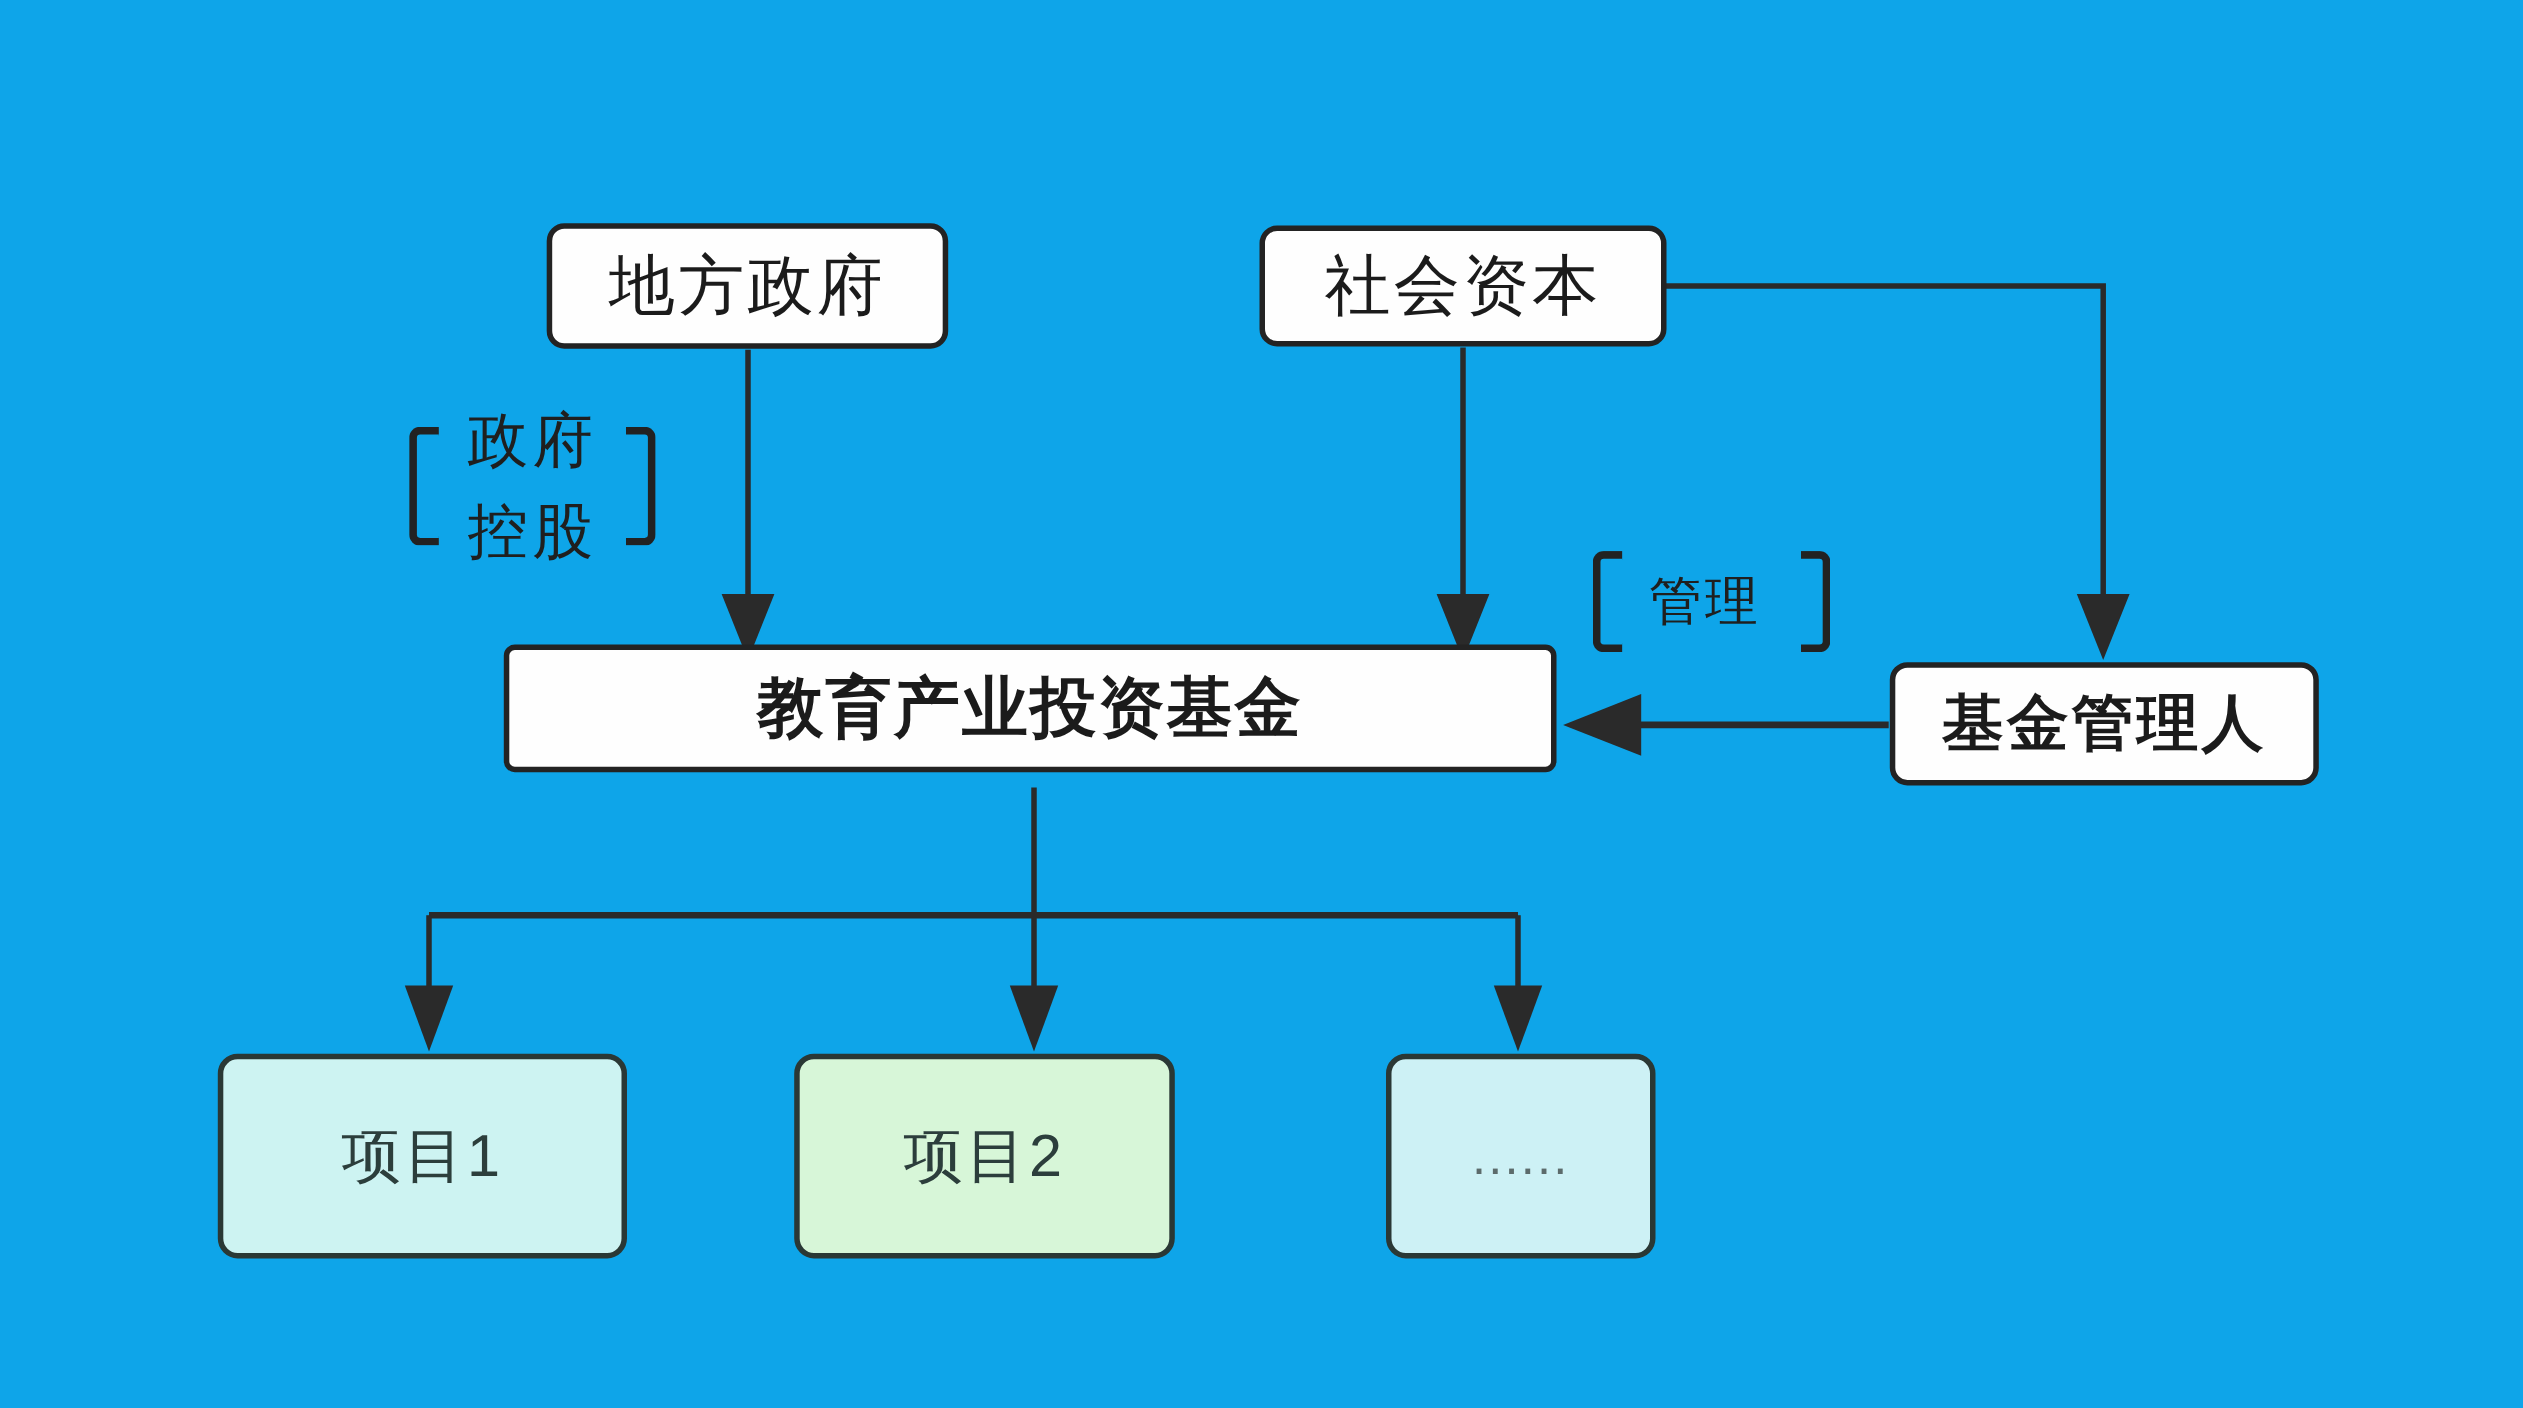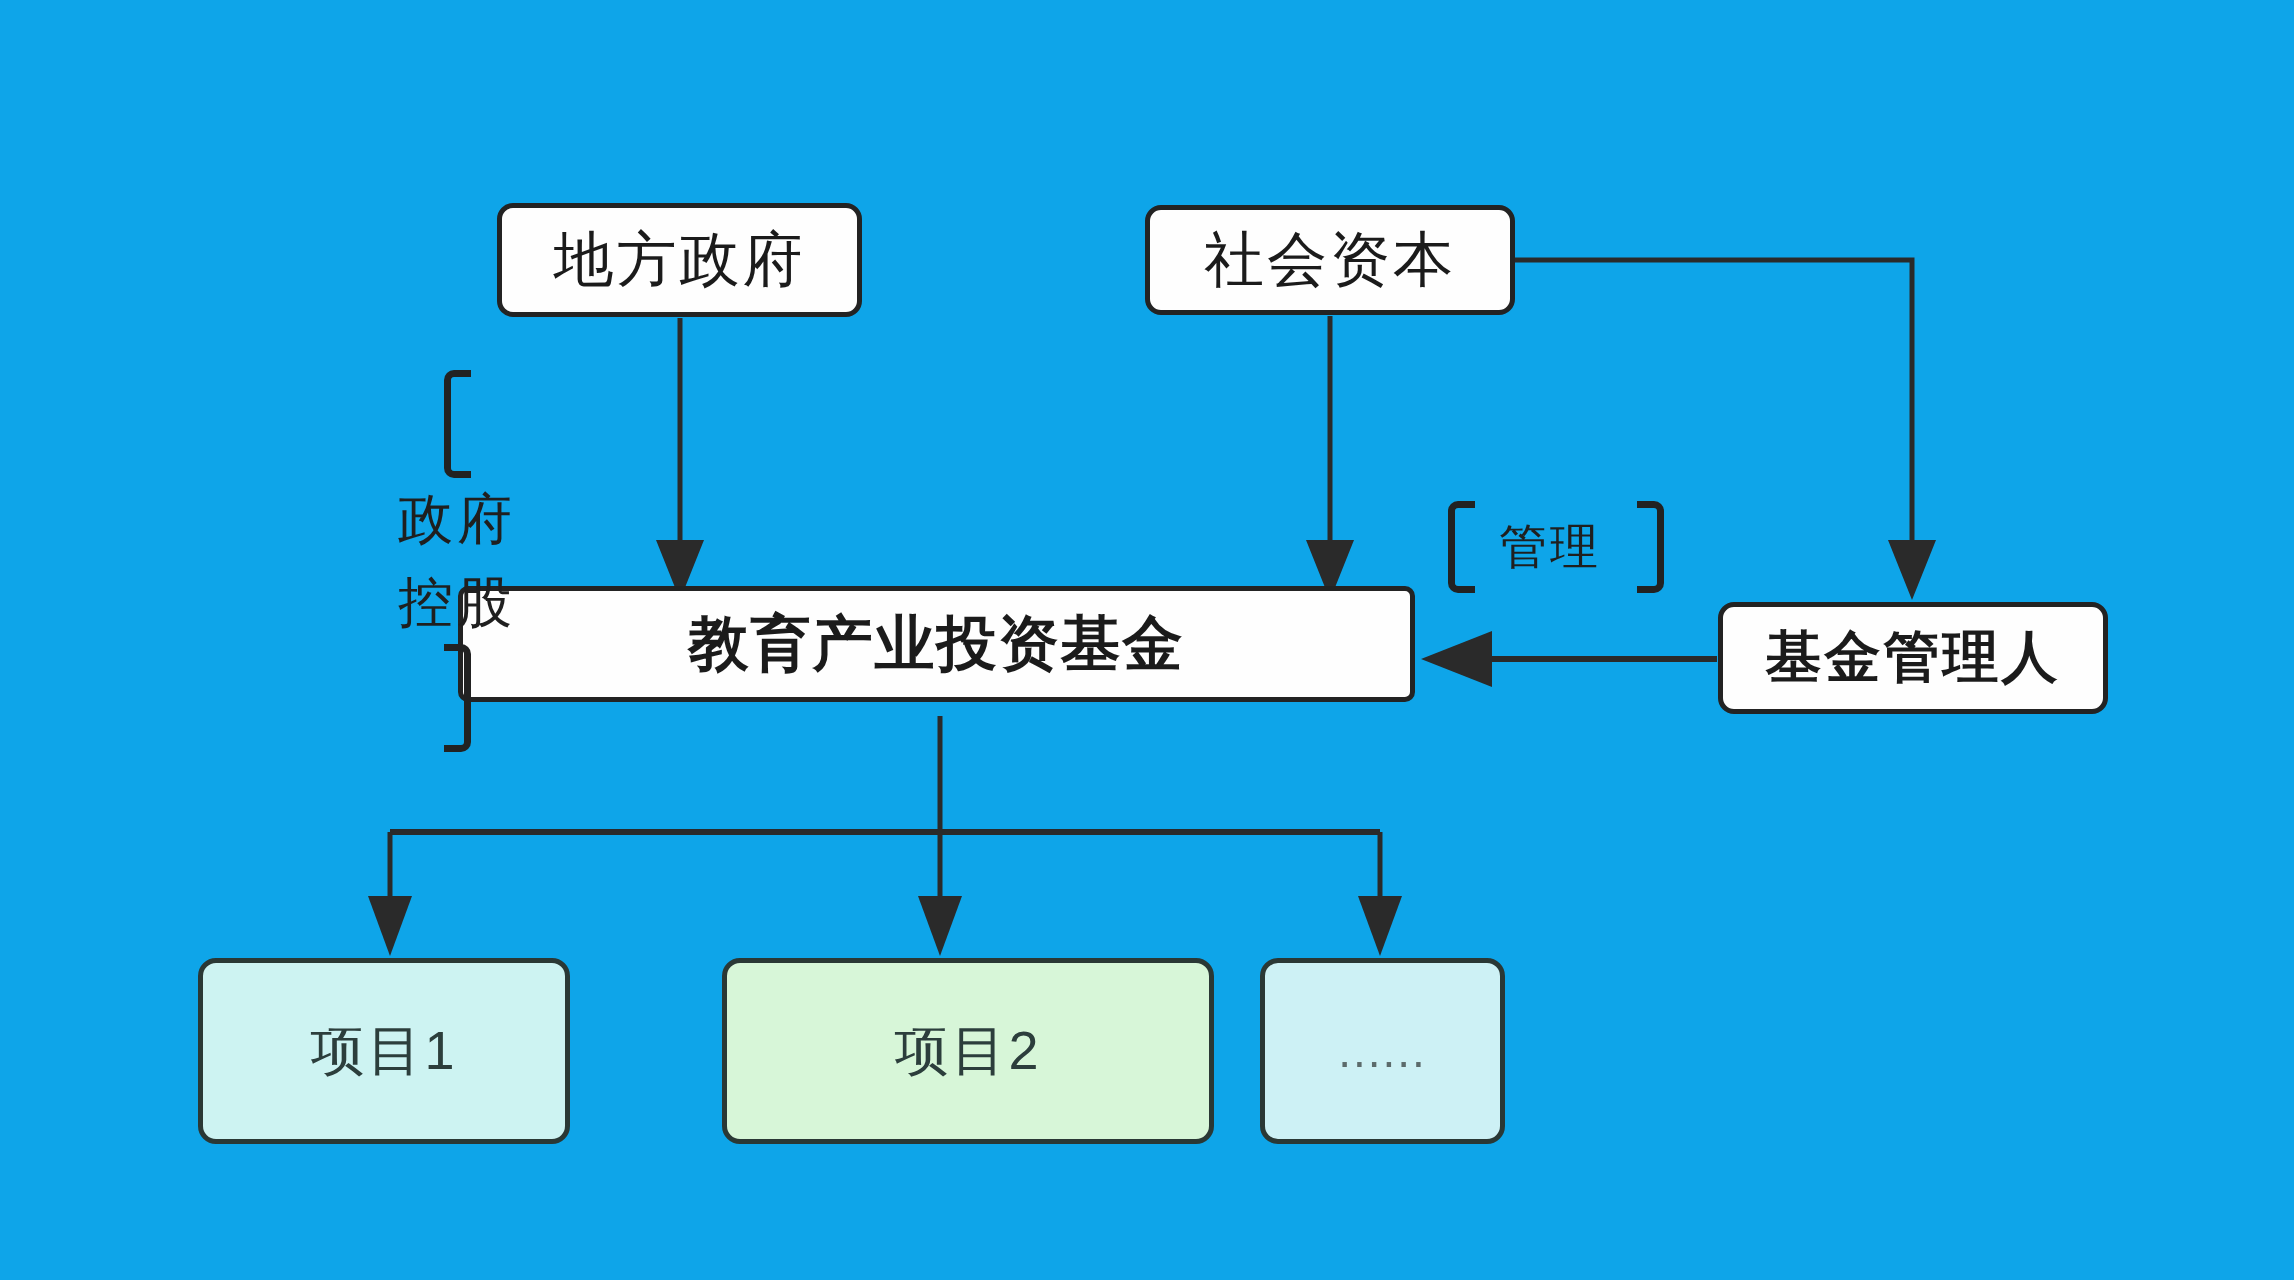--- a/index.html
+++ b/index.html
@@ -51,40 +51,40 @@
 
   .node-project {
     border: 5px solid #2a3835;
     border-radius: 18px;
     color: #2c3e3c;
     font-size: 54px;
     font-weight: 500;
     text-align: right;
   }
   .node-project-1    { left: 198px;  top: 958px; width: 372px; height: 186px; background: #cdf3f2; }
-  .node-project-2    { left: 722px;  top: 958px; width: 492px; height: 186px; background: #d7f6d8; }
+  .node-project-2    { left: 722px;  top: 958px; width: 346px; height: 186px; background: #d7f6d8; }
   .node-project-more { left: 1260px; top: 958px; width: 245px; height: 186px; background: #cdf1f5;
                        font-size: 46px; color: #5c6b6b; letter-spacing: 2px; }
 
   .bracket-label {
     position: absolute;
     display: flex;
     align-items: center;
     color: #1f1f1f;
   }
   .bk {
     box-sizing: border-box;
     width: 27px;
     border: 7px solid #222222;
     flex: 0 0 auto;
   }
   .bk-l { border-right: none; border-radius: 10px 0 0 10px; }
   .bk-r { border-left: none;  border-radius: 0 10px 10px 0; }
 
-  .label-gov-holding { left: 372px; top: 370px; height: 165px; flex-direction: column; }
+  .label-gov-holding { left: 372px; top: 359px; height: 165px; }
   .label-gov-holding .bk { height: 108px; }
   .label-gov-holding .bl-text {
     margin: 0 26px;
     font-size: 55px;
     line-height: 83px;
     letter-spacing: 4px;
     text-align: center;
     font-weight: 500;
   }
 

